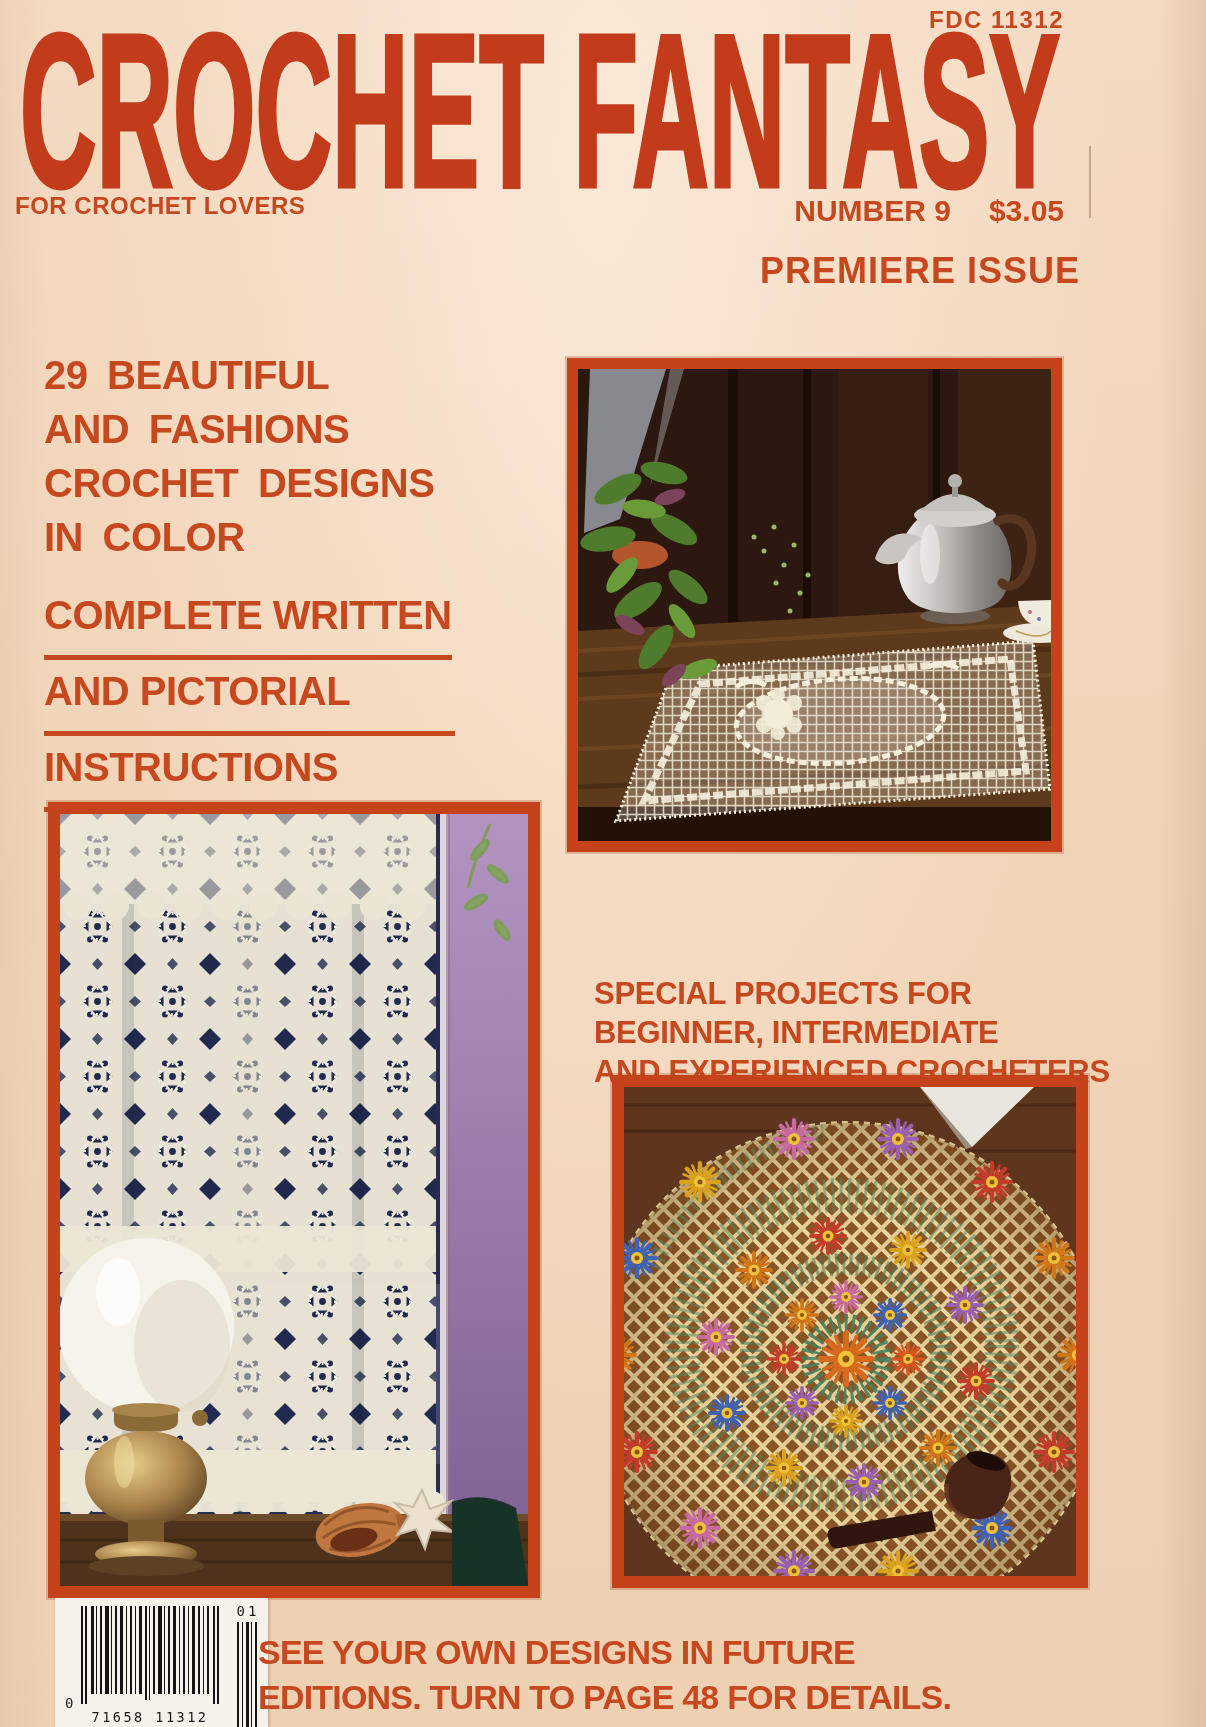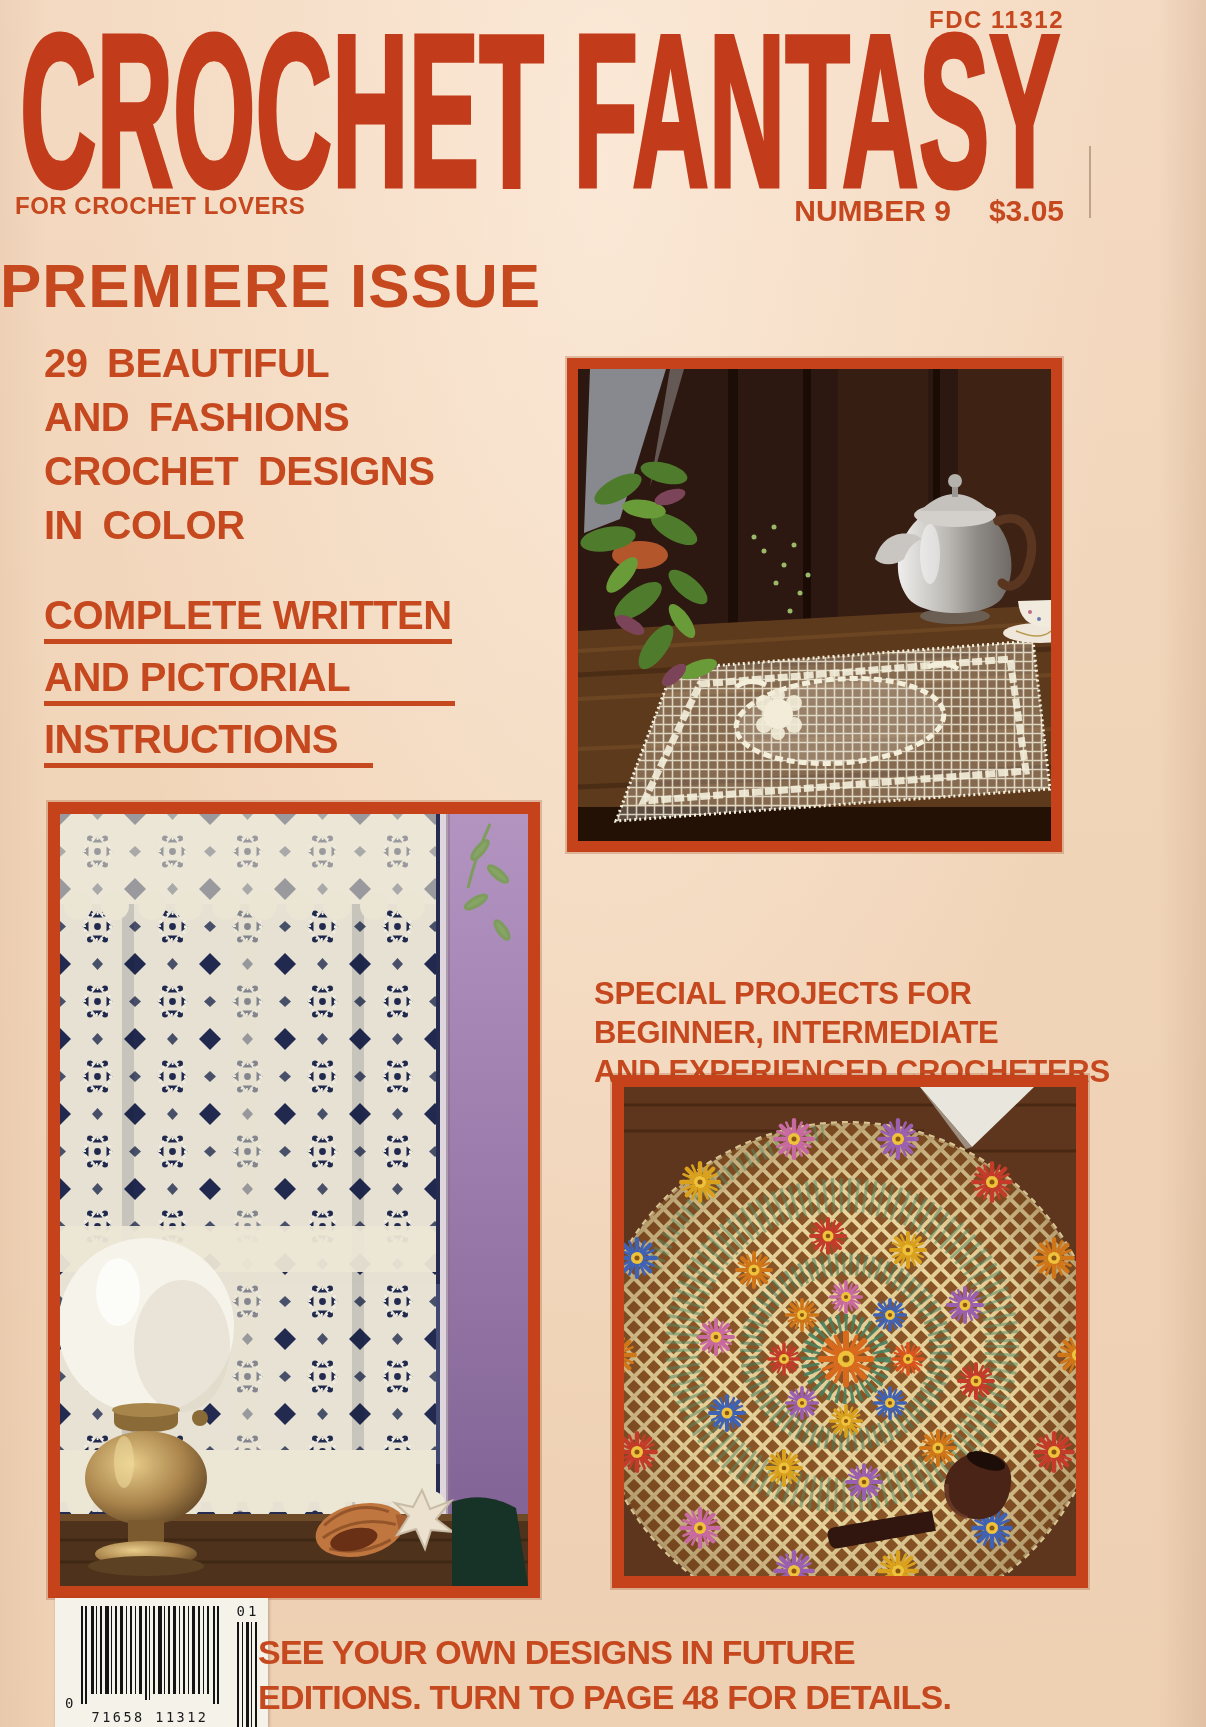--- a/index.html
+++ b/index.html
@@ -10,26 +10,26 @@
       radial-gradient(ellipse at 50% 10%, rgba(255,242,228,.6), rgba(255,242,228,0) 60%),
       linear-gradient(90deg, rgba(210,170,140,.18) 0%, rgba(210,170,140,0) 4%, rgba(210,170,140,0) 96%, rgba(190,150,120,.28) 100%),
       linear-gradient(180deg, var(--background,#f4dac2) 0%, #f1d5b9 45%, #eed0b3 100%);
   }
   .red{color:var(--heading-red,#c5481f);font-weight:bold;}
   .abs{position:absolute;}
   .code{top:6px;right:142px;font-size:24px;letter-spacing:1.5px;}
   .masthead{left:18px;top:26px;}
   .tagline{left:15px;top:192px;font-size:24px;letter-spacing:.5px;}
   .issue-price{top:194px;right:142px;display:flex;gap:38px;font-size:30px;}
-  .premiere{left:0;top:250px;width:1080px;text-align:left;font-size:62px;letter-spacing:1px;}
-  .features{left:44px;top:336px;}
+  .premiere{left:0;top:250px;width:1080px;text-align:right;font-size:36px;letter-spacing:1px;}
+  .features{left:44px;top:348px;}
   .feat-line{font-size:40px;line-height:54px;letter-spacing:-.5px;word-spacing:9px;}
   .instructions{left:44px;top:584px;}
   .inst-line{font-size:40px;line-height:62px;letter-spacing:-.5px;}
-  .inst-line>span{display:inline-block;border-bottom:5px solid currentColor;padding-bottom:2px;line-height:44px;text-align:right;}
+  .inst-line>span{display:inline-block;border-bottom:5px solid currentColor;padding-bottom:18px;line-height:44px;text-align:right;}
   .inst-line:nth-child(2)>span{padding-right:105px;}
   .inst-line:nth-child(3)>span{padding-right:35px;}
   .special{left:594px;top:950px;margin-top:24px;}
   .spec-line{font-size:31px;line-height:39px;letter-spacing:-.3px;}
   .footer{left:250px;top:1630px;width:850px;margin-left:8px;}
   .foot-line{font-size:34px;line-height:45px;letter-spacing:-.8px;}
   .photo{position:absolute;background:var(--accent-red,#c6421a);padding:11px;box-sizing:border-box;
          box-shadow:0 0 0 2px rgba(150,55,20,.25);}
   .photo>svg{display:block;width:100%;height:100%;background:#2a180f;}
   .barcode{left:55px;top:1598px;width:213px;height:129px;background:#f5f2ea;box-shadow:1px 1px 3px rgba(90,60,40,.35);}

